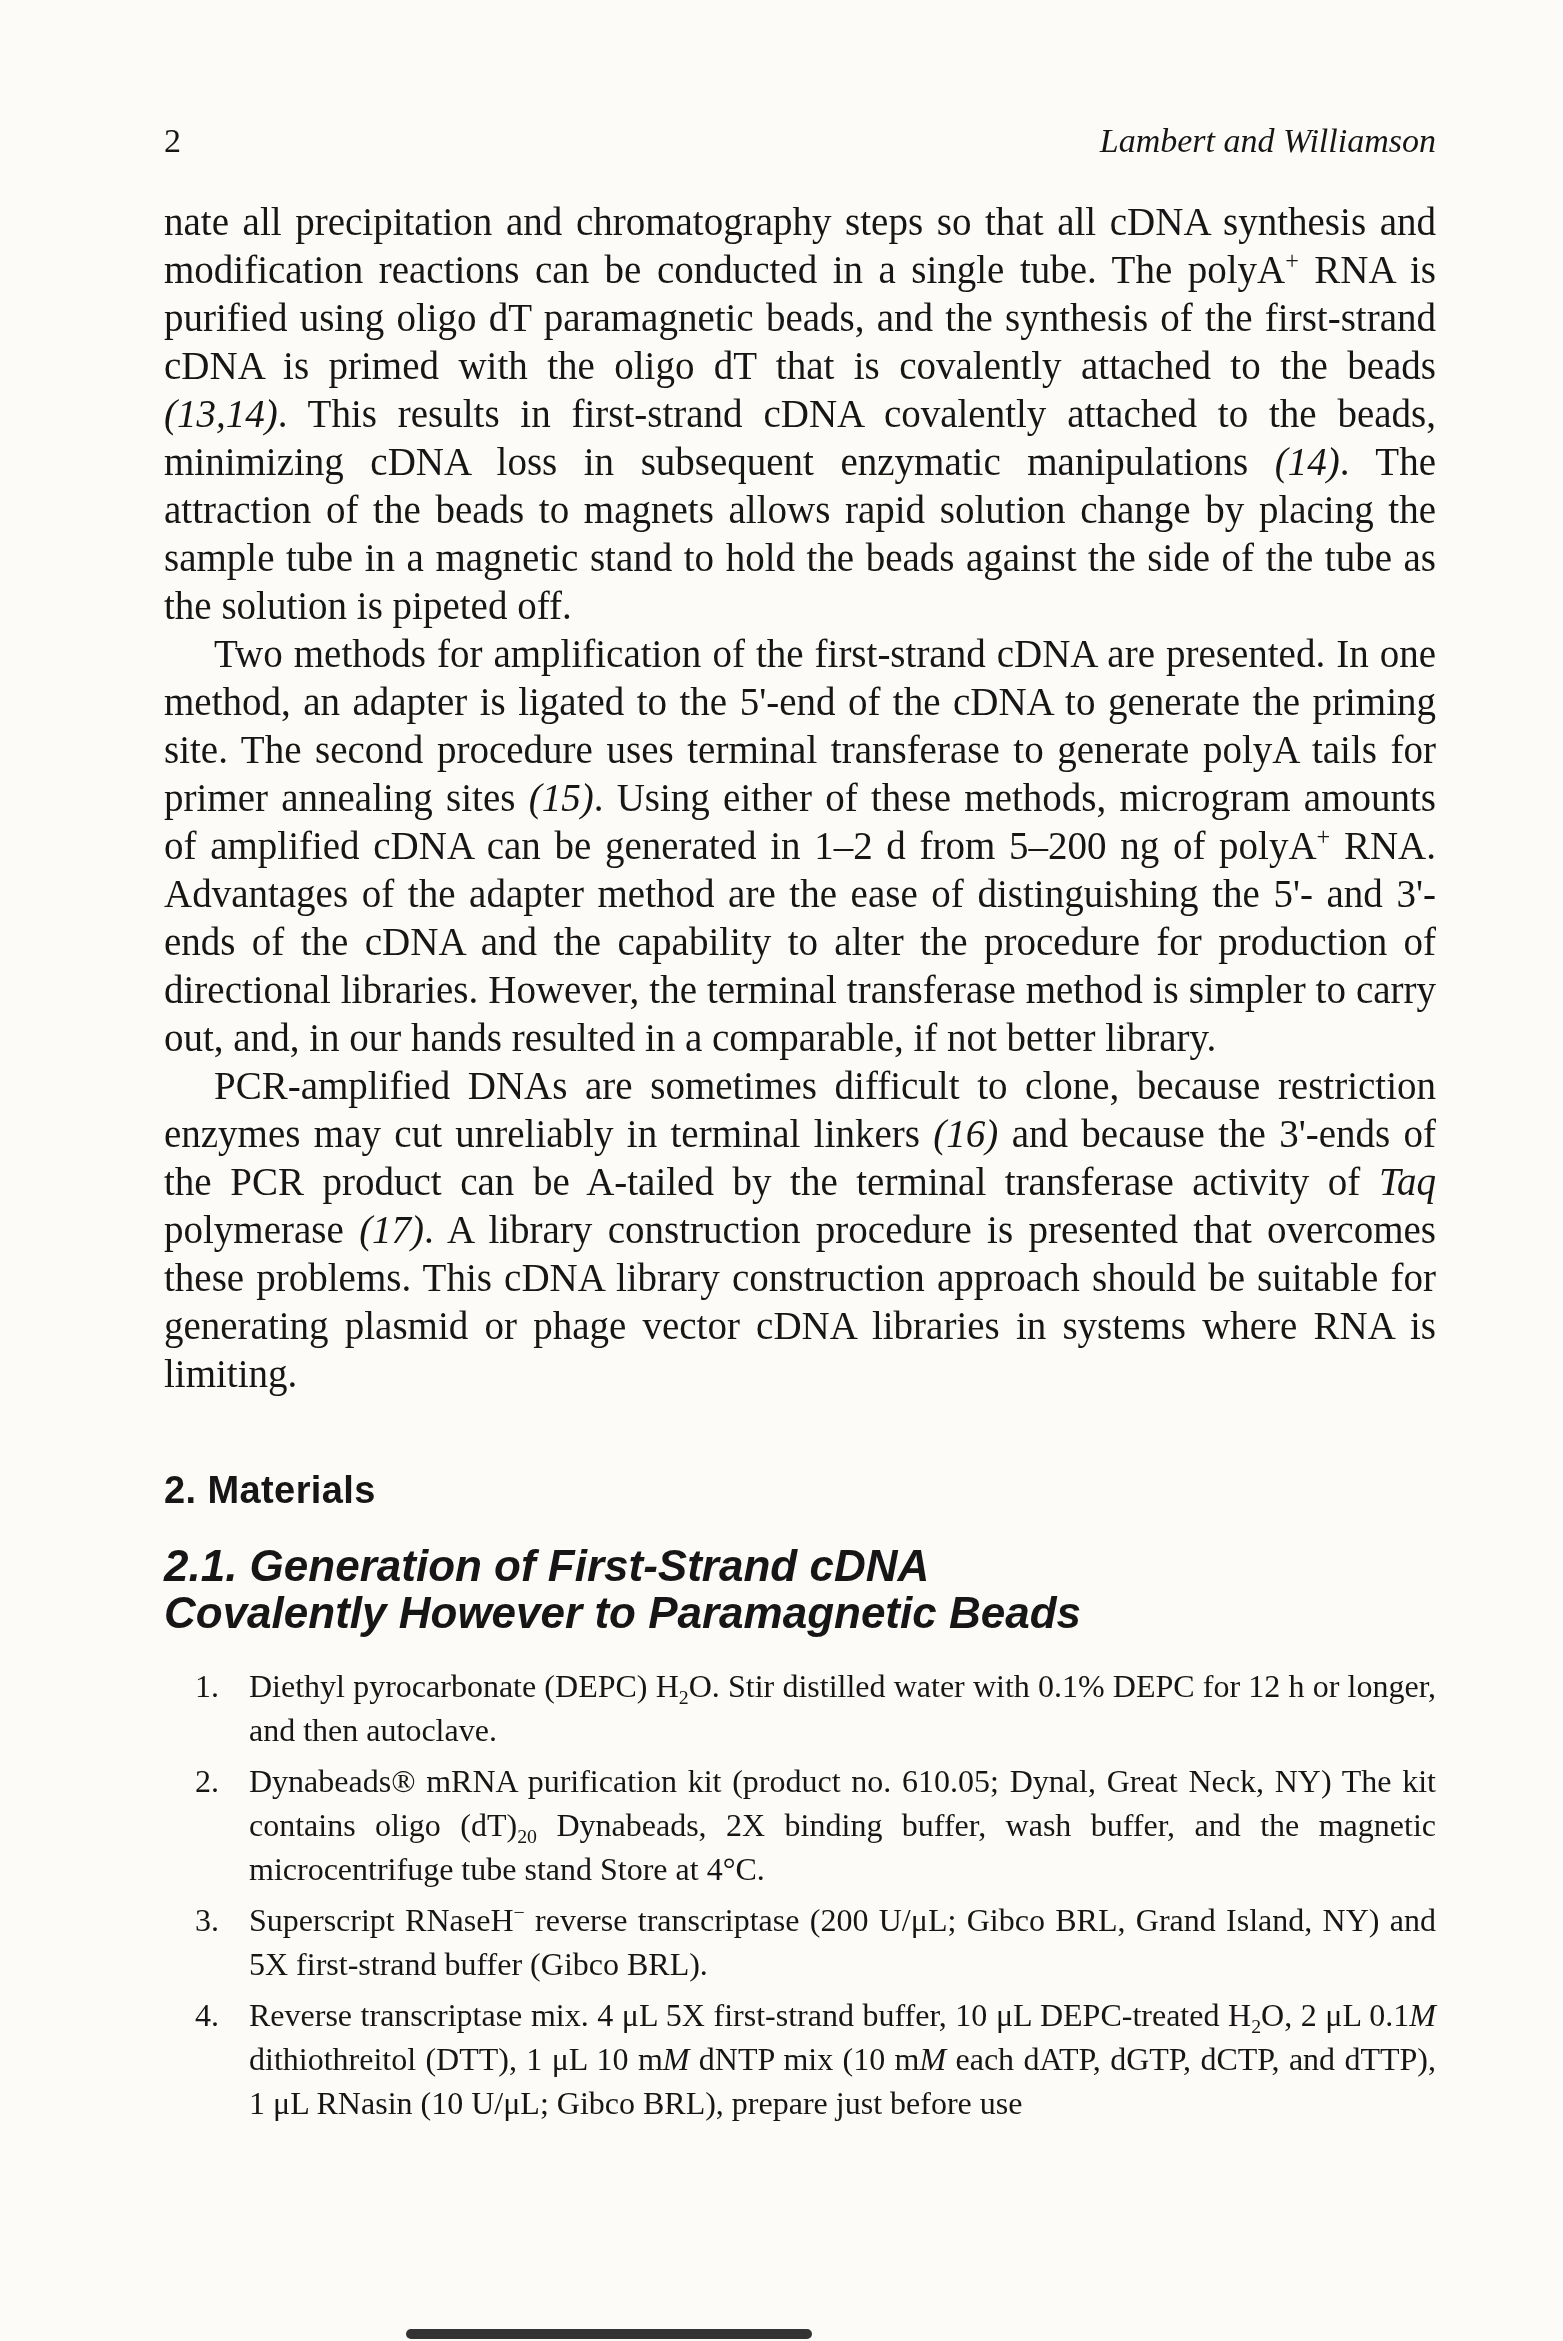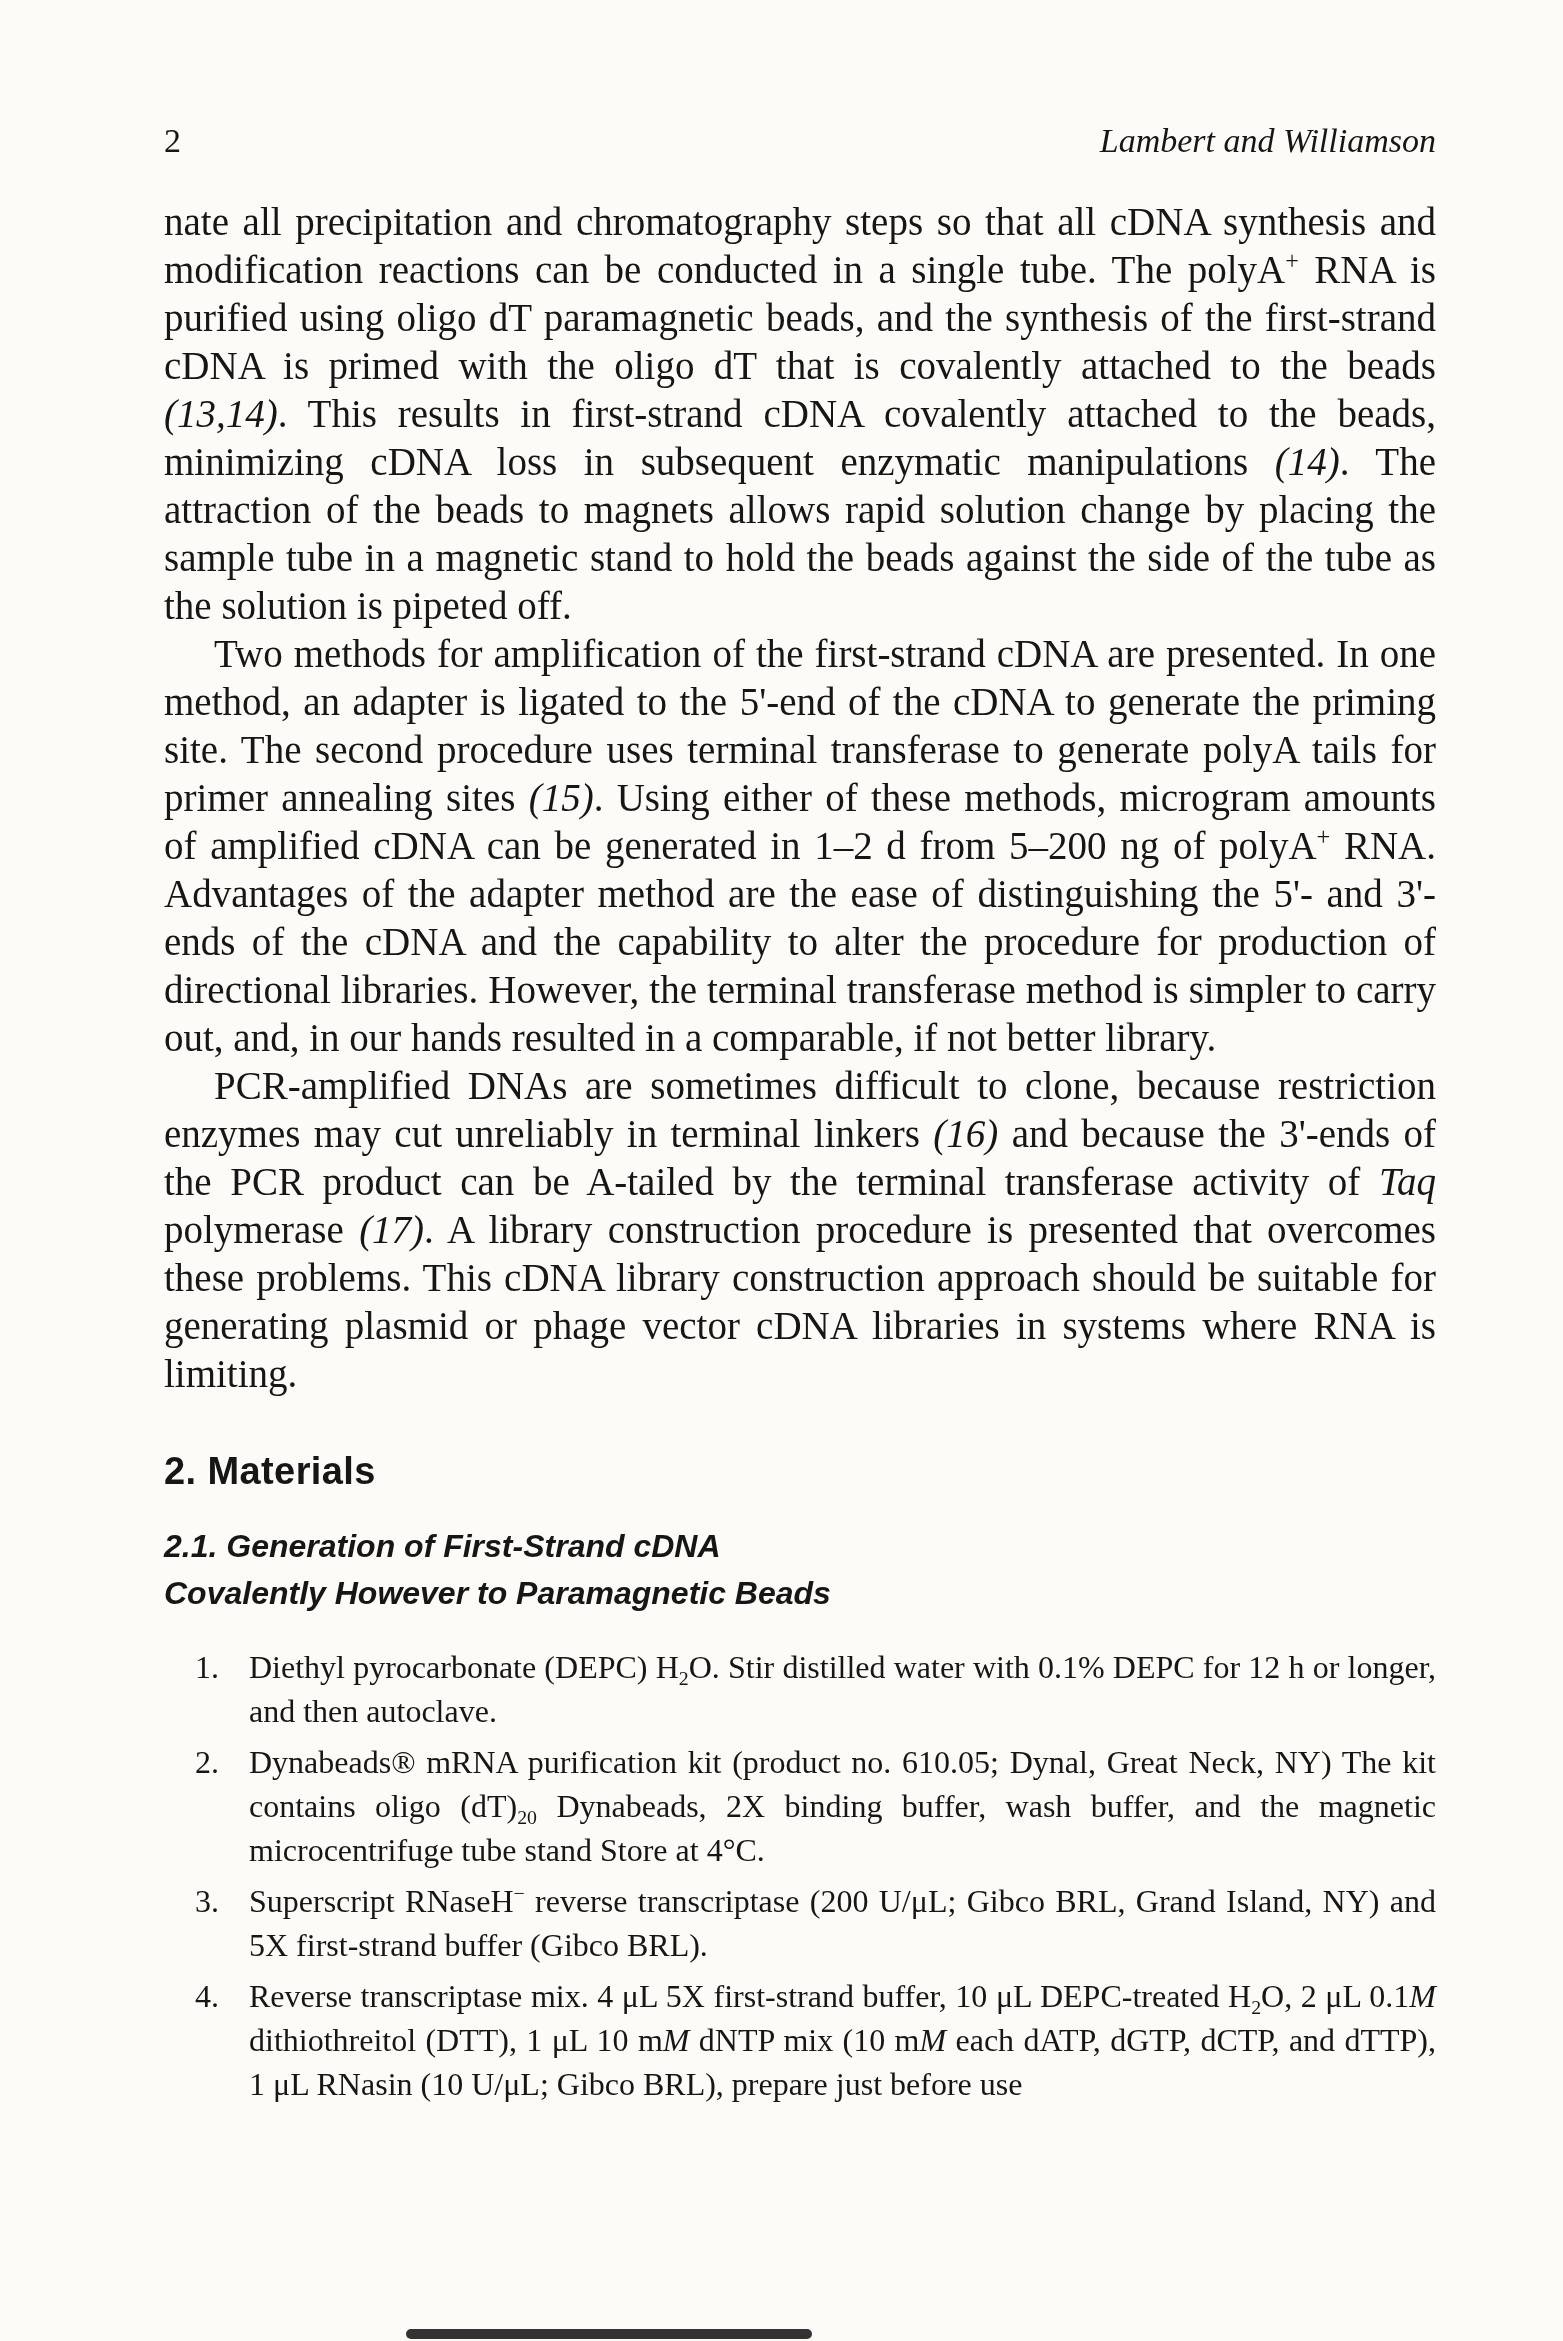--- a/index.html
+++ b/index.html
@@ -30,28 +30,28 @@
     font-size: 39px;
     line-height: 48px;
     text-align: justify;
   }
   .para.indent { text-indent: 50px; }
   .sec-heading {
     font-family: "Liberation Sans", sans-serif;
     font-weight: bold;
     font-size: 38px;
     line-height: 45px;
-    margin-top: 51px;
+    margin-top: 70px;
     letter-spacing: 0.4px;
   }
   .subsec-heading {
     font-family: "Liberation Sans", sans-serif;
     font-weight: bold;
     font-style: italic;
-    font-size: 32px;
+    font-size: 44px;
     line-height: 47px;
     margin-top: 29px;
   }
   .subsec-heading .subsec-line { display: block; }
   .materials-list {
     list-style: none;
     margin-top: 28px;
     padding-left: 31px;
   }
   .mat-item {

